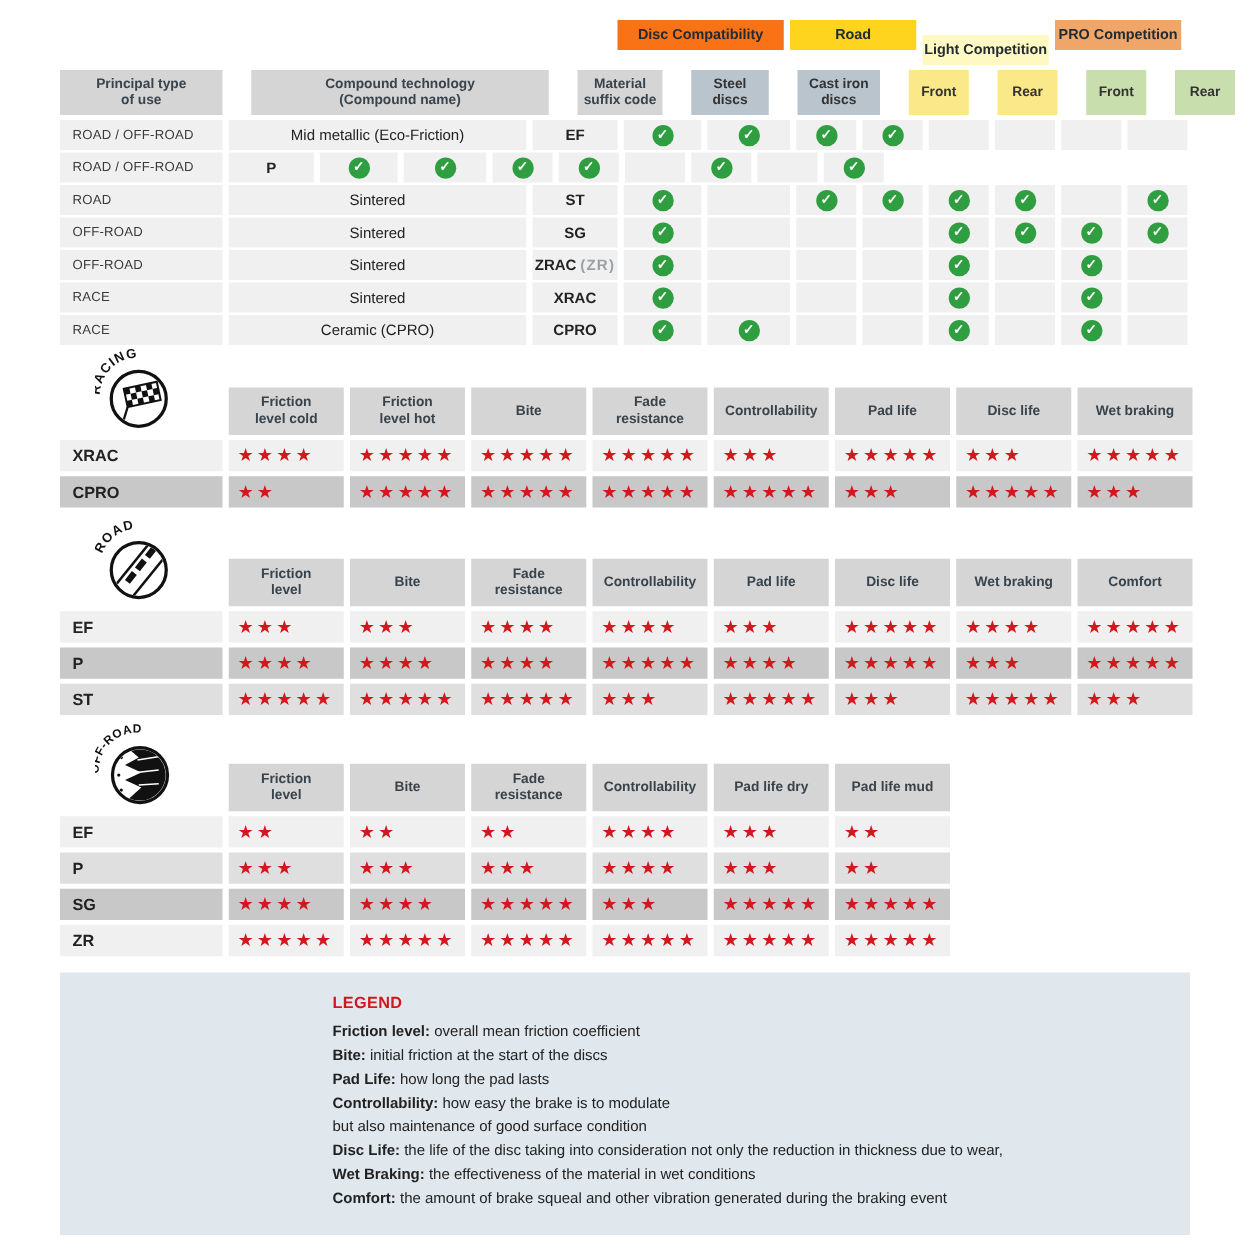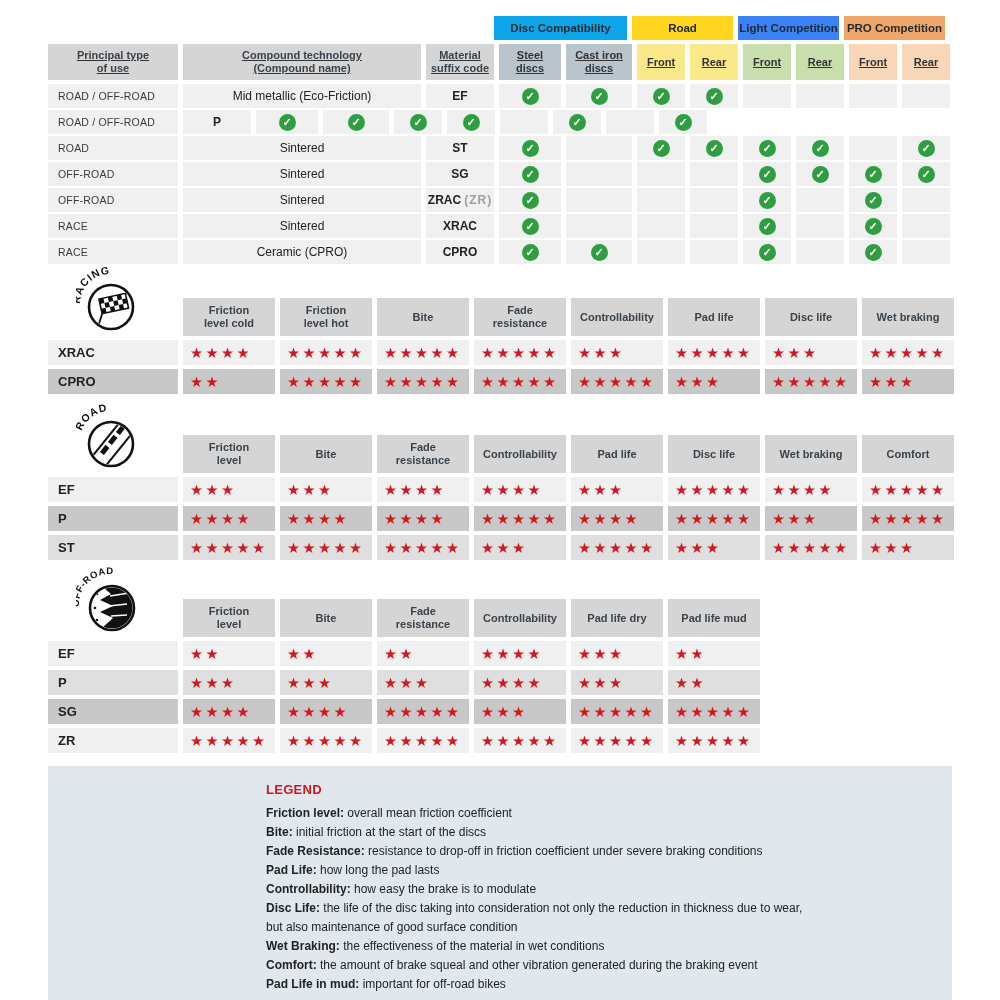--- a/index.html
+++ b/index.html
@@ -8,21 +8,21 @@
     font-family: "Liberation Sans", sans-serif; color: #333;
     overflow: hidden;
   }
   .page { position: relative; padding: 16px 0 0 48px; width: 1000px; }
 
   
   .band-row { display: flex; gap: 5px; margin-bottom: 4px; }
   .band-spacer { width: 441px; flex: 0 0 441px; }
   .band { height: 24px; display: flex; align-items: center; justify-content: center;
           font-size: 11.5px; font-weight: bold; color: #212b33; }
-  .subhead-row { display: flex; gap: 5px; margin-bottom: 4px; text-decoration: underline; }
+  .subhead-row { display: flex; gap: 23px; margin-bottom: 4px; }
   .hcell { height: 36px; display: flex; align-items: center; justify-content: center;
            text-align: center; font-size: 11px; font-weight: bold; color: #39434c;
            line-height: 1.15; white-space: pre-line; }
   .hleft { background: #d5d5d5; }
   .c-row { display: flex; gap: 5px; margin-bottom: 2px; }
   .c-cell { height: 24px; background: #f0f0f0; display: flex; align-items: center; }
   .c-use  { font-size: 10.5px; padding-left: 10px; letter-spacing: .2px; color: #3a3a3a; }
   .c-tech { font-size: 12px; justify-content: center; color: #222; }
   .c-code { font-size: 12px; font-weight: bold; justify-content: center; color: #222; }
   .c-code .note { font-weight: bold; color: #9aa0a6; margin-left: 3px; letter-spacing: 1px; }
@@ -62,23 +62,23 @@
   .legend .term { font-weight: bold; }
 </style>
 </head>
 <body>
 
 <div class="page">
 
   <section>
     <div class="band-row" id="band-row">
         <div class="band-spacer"></div>
-        <div class="band" style="flex: 0 0 133px; width: 133px; background: #0ea5e9;">Disc Compatibility</div>
+        <div class="band" style="flex: 0 0 133px; width: 133px; background: #f97316;">Disc Compatibility</div>
         <div class="band" style="flex: 0 0 101px; width: 101px; background: rgb(255, 212, 30);">Road</div>
-        <div class="band" style="flex: 0 0 101px; width: 101px; background: #3b82f6;">Light Competition</div>
+        <div class="band" style="flex: 0 0 101px; width: 101px; background: #fef9c3; margin-top: 12px;">Light Competition</div>
         <div class="band" style="flex: 0 0 101px; width: 101px; background: rgb(240, 166, 104);">PRO Competition</div>
       </div>
     <div class="subhead-row" id="subhead-row">
         <div class="hcell hleft" style="width: 130px; flex: 0 0 130px;">Principal type
 of use</div>
         <div class="hcell hleft" style="width: 238px; flex: 0 0 238px;">Compound technology
 (Compound name)</div>
         <div class="hcell hleft" style="width: 68px; flex: 0 0 68px;">Material
 suffix code</div>
         <div class="hcell" style="width: 62px; flex: 0 0 62px; background: rgb(185, 196, 205); color: rgb(51, 51, 51);">Steel
@@ -453,24 +453,22 @@
           <div class="rt-cell shade-light" style="color: rgb(210, 24, 31);">★★★★★</div>
         </div>
       </div>
     </div>
 
   <section class="legend">
     <h3>LEGEND</h3>
     <div id="legend-items">
         <div class="item"><span class="term">Friction level: </span><span>overall mean friction coefficient</span></div>
         <div class="item"><span class="term">Bite: </span><span>initial friction at the start of the discs</span></div>
-        <div class="item"><span class="term">Fade Resistance: </span><span>resistance to drop-off in friction coefficient under severe braking conditions</span></div>
         <div class="item"><span class="term">Pad Life: </span><span>how long the pad lasts</span></div>
         <div class="item"><span class="term">Controllability: </span><span>how easy the brake is to modulate</span></div>
+        <div class="item"><span>but also maintenance of good surface condition</span></div>
         <div class="item"><span class="term">Disc Life: </span><span>the life of the disc taking into consideration not only the reduction in thickness due to wear,</span></div>
-        <div class="item"><span>but also maintenance of good surface condition</span></div>
         <div class="item"><span class="term">Wet Braking: </span><span>the effectiveness of the material in wet conditions</span></div>
         <div class="item"><span class="term">Comfort: </span><span>the amount of brake squeal and other vibration generated during the braking event</span></div>
-        <div class="item"><span class="term">Pad Life in mud: </span><span>important for off-road bikes</span></div>
       </div>
   </section>
 
 </div>
 
 </body></html>

